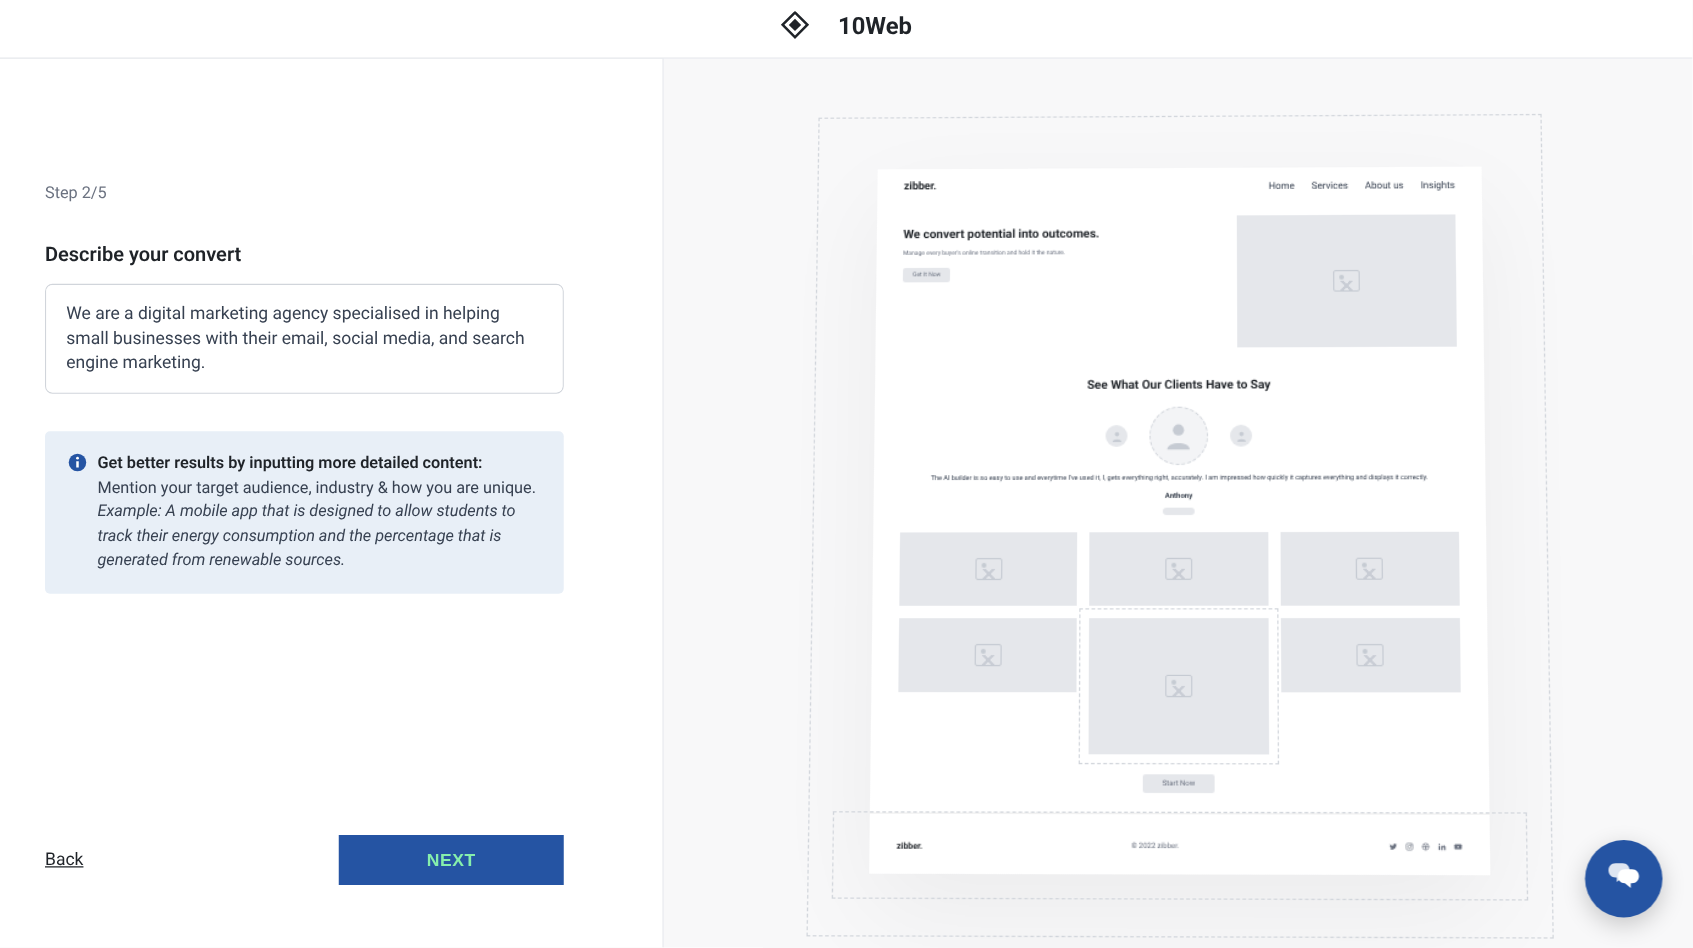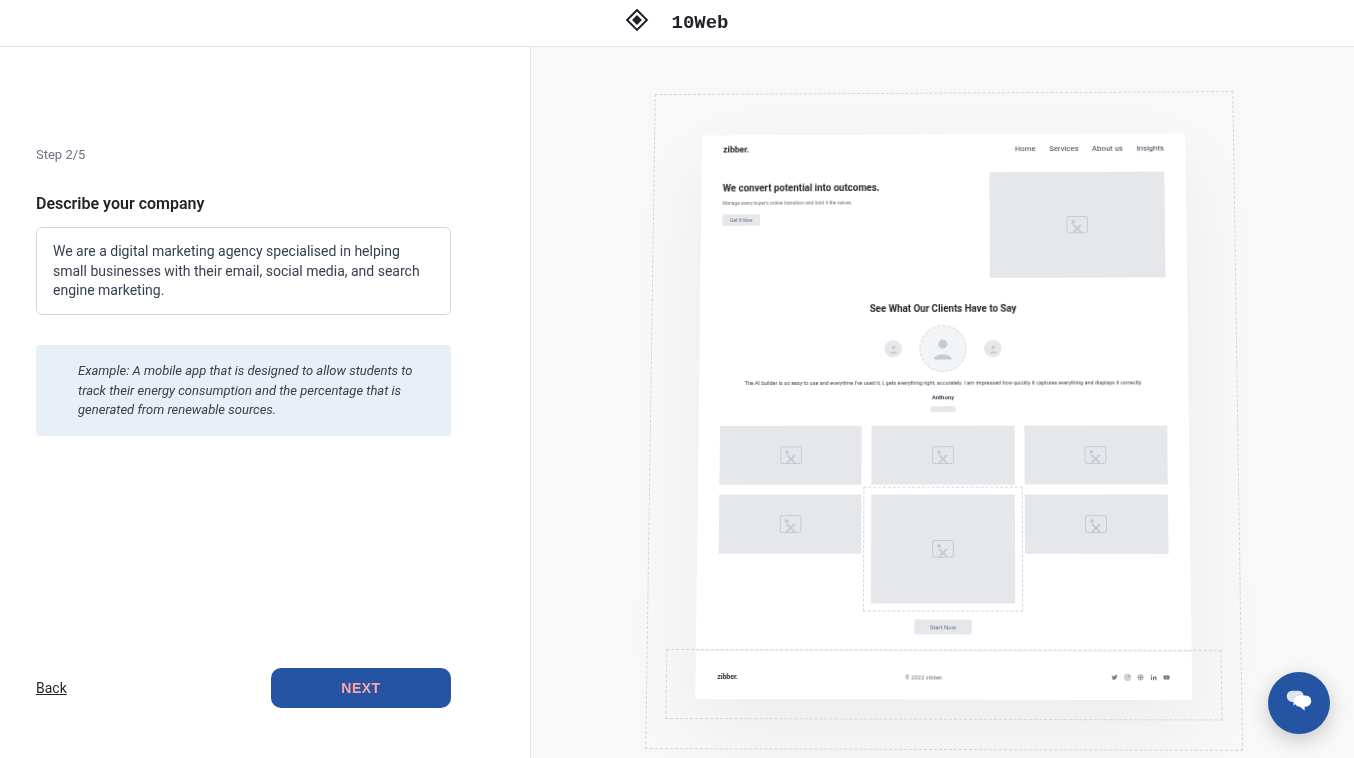--- a/index.html
+++ b/index.html
@@ -1,19 +1,19 @@
 <!DOCTYPE html>
 <html><head>
   <meta charset="utf-8">
   <style>
     * { margin: 0; padding: 0; box-sizing: border-box; }
     body { font-family: -apple-system, BlinkMacSystemFont, "Segoe UI", Roboto, sans-serif; background: #fff; color: #1f2937; width: 1354px; height: 758px; overflow: hidden; }
     
     .header { height: 47px; border-bottom: 1px solid #e5e7eb; display: flex; align-items: center; justify-content: center; }
-    .logo-wrap { display: flex; align-items: center; gap: 22px; font-family: Liberation Mono, monospace; }
+    .logo-wrap { display: flex; gap: 22px; }
     .logo-wrap svg { width: 24px; height: 24px; }
     .logo-text { font-size: 19px; font-weight: 700; color: #1f2328; }
     
     .main { display: flex; height: calc(758px - 47px); }
     .left-panel { width: 531px; border-right: 1px solid #e5e7eb; padding: 100px 40px 40px 36px; display: flex; flex-direction: column; position: relative; }
     .right-panel { flex: 1; background: #f8f8f9; position: relative; overflow: hidden; }
     
     .step-indicator { font-size: 13px; color: #6b7280; margin-bottom: 32px; }
     .form-label { font-size: 16px; font-weight: 600; color: #1f2328; margin-bottom: 14px; }
     .textarea { width: 415px; min-height: 88px; padding: 14px 16px; border: 1px solid #d1d5db; border-radius: 6px; font-size: 14px; font-family: inherit; line-height: 1.4; resize: none; color: #374151; }
@@ -21,21 +21,21 @@
     .tip-box { width: 415px; margin-top: 30px; background: #e8eff7; border-radius: 4px; padding: 16px 18px; }
     .tip-head { display: flex; align-items: flex-start; gap: 8px; }
     .tip-icon { width: 16px; height: 16px; flex-shrink: 0; margin-top: 1px; }
     .tip-text { font-size: 13px; line-height: 1.5; }
     .tip-title { font-weight: 600; color: #1f2328; }
     .tip-sub { color: #374151; }
     .tip-example { font-size: 13px; font-style: italic; color: #374151; line-height: 1.5; padding-left: 24px; }
     
     .actions { position: absolute; bottom: 50px; left: 36px; right: 40px; width: 415px; display: flex; justify-content: space-between; align-items: center; }
     .back-link { font-size: 14px; color: #1f2328; text-decoration: underline; cursor: pointer; background: none; border: none; font-family: inherit; text-align: right; }
-    .next-btn { background: #2554a3; color: #fca5a5; border: none; border-radius: 10px; font-size: 14px; font-weight: 700; letter-spacing: 0.5px; width: 180px; height: 40px; cursor: pointer; text-transform: uppercase; }
+    .next-btn { background: #2554a3; color: #86efac; border: none; border-radius: 0; font-size: 14px; font-weight: 700; letter-spacing: 0.5px; width: 180px; height: 40px; cursor: pointer; text-transform: uppercase; }
     
     
     .preview-area { position: absolute; inset: 0; display:flex; align-items:center; justify-content:center; }
     .mockup { width: 500px; background: #fff; transform: perspective(1400px) rotateX(4deg) rotateY(-1deg) scale(0.98); box-shadow: 0 30px 80px rgba(0,0,0,0.05); margin-top: 20px; position: relative; }
     .mockup::before { content: ""; position: absolute; top: -44px; left: -50px; right: -50px; bottom: -50px; border: 1px dashed #d1d5db; pointer-events: none; }
     .mockup-nav { display: flex; justify-content: space-between; align-items: center; padding: 10px 22px; font-size: 8px; }
     .mockup-brand { font-weight: 700; font-size: 9px; color: #1f2328; }
     .mockup-links { display: flex; gap: 14px; color: #374151; }
     .mockup-hero { display: flex; padding: 10px 22px 18px; gap: 20px; }
     .mockup-hero-left { flex: 1; padding-top: 10px; }
@@ -83,24 +83,37 @@
         <rect x="12" y="6" width="7" height="7" transform="rotate(45 12 6)" fill="#1f2328"></rect>
       </svg>
     </span>
     <span class="logo-text">10Web</span>
   </div>
 </div>
 
 <div class="main">
   <div class="left-panel">
     <div class="step-indicator">Step 2/5</div>
-    <div class="form-label">Describe your company</div>
+    <div class="form-label">Describe your convert</div>
     <textarea class="textarea" style="">We are a digital marketing agency specialised in helping small businesses with their email, social media, and search engine marketing.</textarea>
 
     <div class="tip-box">
+      <div class="tip-head">
+        <span class="tip-icon">
+          <svg viewBox="0 0 16 16">
+              <circle cx="8" cy="8" r="7" fill="#2554a3"></circle>
+              <rect x="7" y="7" width="2" height="5" fill="#fff"></rect>
+              <circle cx="8" cy="4.5" r="1.1" fill="#fff"></circle>
+            </svg>
+        </span>
+        <div class="tip-text">
+          <span class="tip-title">Get better results by inputting more detailed content:</span><br>
+          <span class="tip-sub">Mention your target audience, industry &amp; how you are unique.</span>
+        </div>
+      </div>
       <div class="tip-example">Example: A mobile app that is designed to allow students to track their energy consumption and the percentage that is generated from renewable sources.</div>
     </div>
 
     <div class="actions">
       <button class="back-link">Back</button>
       <button class="next-btn">NEXT</button>
     </div>
   </div>
 
   <div class="right-panel">

